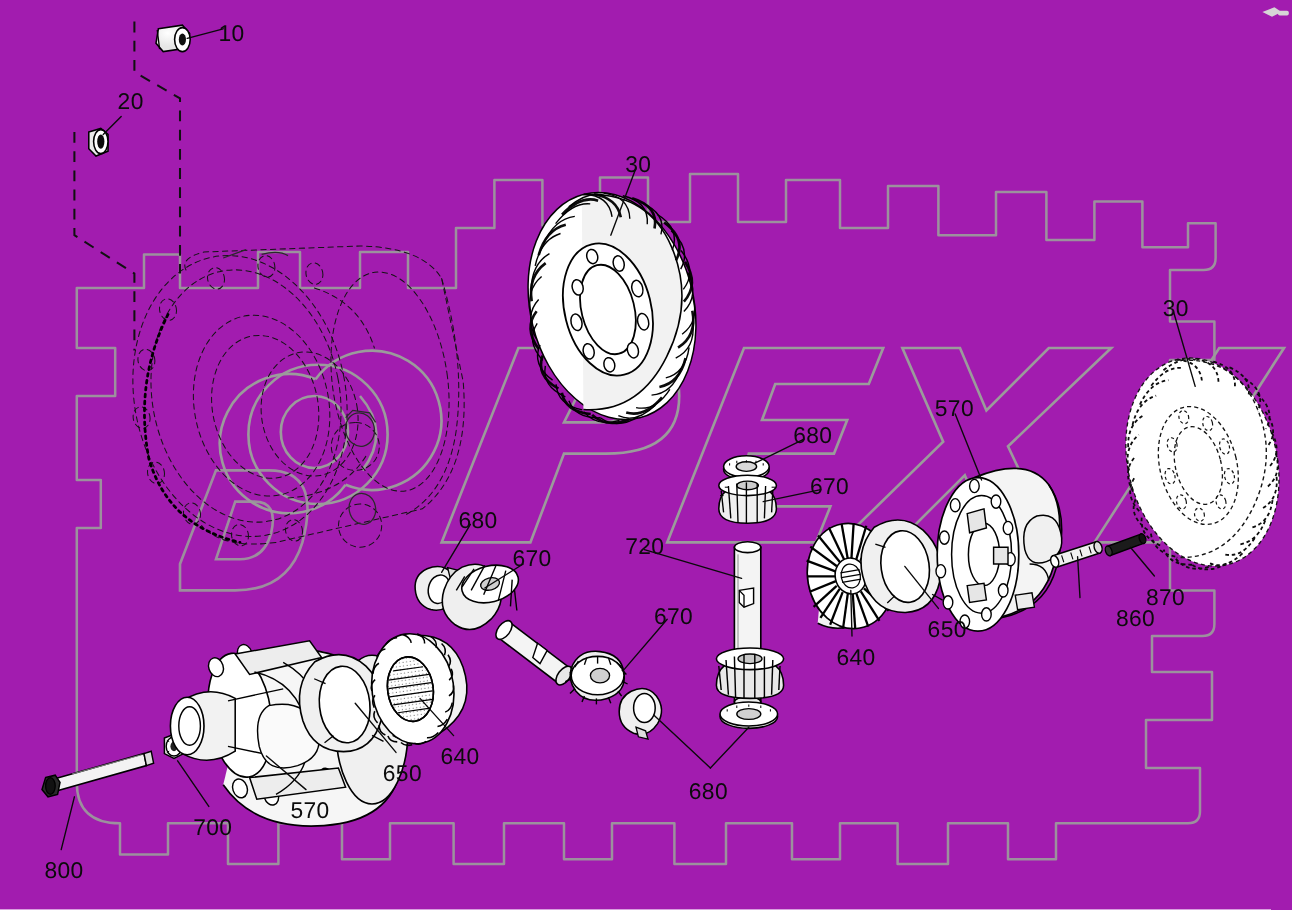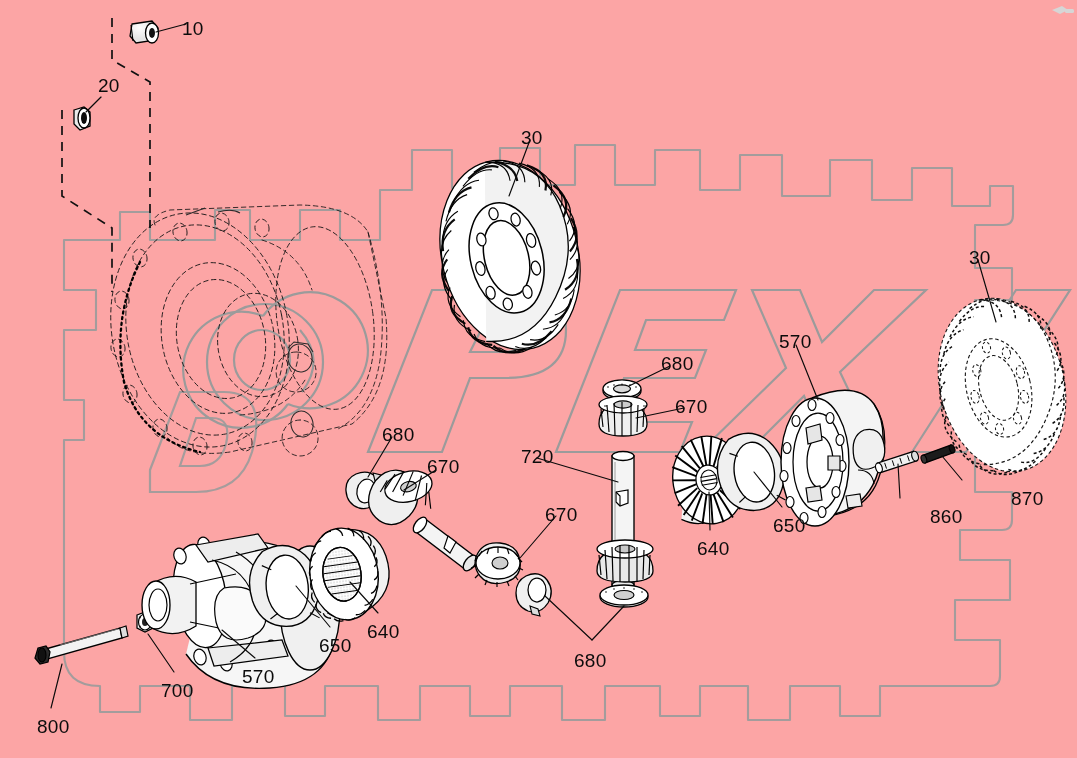--- a/index.html
+++ b/index.html
@@ -1,21 +1,21 @@
 <!DOCTYPE html>
 <html><head>
 <meta charset="utf-8">
 <title>Differential Assembly Parts Diagram</title>
 <style>
   html,body{margin:0;padding:0;background:#ffffff;}
   body{font-family:"Liberation Sans", sans-serif;}
   #sheet{
     position:relative;
     width:1077px;height:758px;
-    background:#fca5a5;
+    background:#a21caf;
     overflow:hidden;
   }
   #sheet svg{position:absolute;left:0;top:0;}
   .lbl{
     position:absolute;
     font-family:"Liberation Sans", sans-serif;
     font-size:19px;
     color:#0b0b0b;
     letter-spacing:0.3px;
     white-space:nowrap;
@@ -672,21 +672,21 @@
   <div class="lbl" style="left:182px;top:18px;">10</div>
   <div class="lbl" style="left:98px;top:75px;">20</div>
   <div class="lbl" style="left:521px;top:127px;">30</div>
   <div class="lbl" style="left:969px;top:247px;">30</div>
   <div class="lbl" style="left:779px;top:331px;">570</div>
   <div class="lbl" style="left:661px;top:353px;">680</div>
   <div class="lbl" style="left:675px;top:396px;">670</div>
   <div class="lbl" style="left:382px;top:424px;">680</div>
   <div class="lbl" style="left:521px;top:446px;">720</div>
   <div class="lbl" style="left:427px;top:456px;">670</div>
-  <div class="lbl" style="left:1011px;top:488px;">870</div>
+  <div class="lbl" style="left:955px;top:488px;">870</div>
   <div class="lbl" style="left:930px;top:506px;">860</div>
   <div class="lbl" style="left:773px;top:515px;">650</div>
   <div class="lbl" style="left:545px;top:504px;">670</div>
   <div class="lbl" style="left:697px;top:538px;">640</div>
   <div class="lbl" style="left:367px;top:621px;">640</div>
   <div class="lbl" style="left:319px;top:635px;">650</div>
   <div class="lbl" style="left:574px;top:650px;">680</div>
   <div class="lbl" style="left:242px;top:666px;">570</div>
   <div class="lbl" style="left:161px;top:680px;">700</div>
   <div class="lbl" style="left:37px;top:716px;">800</div>

